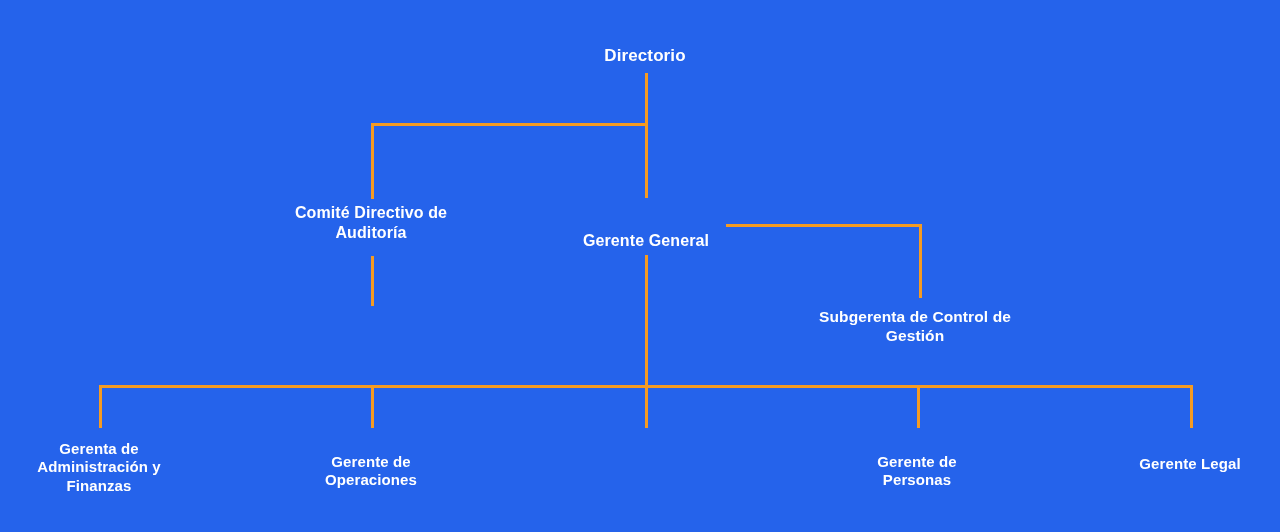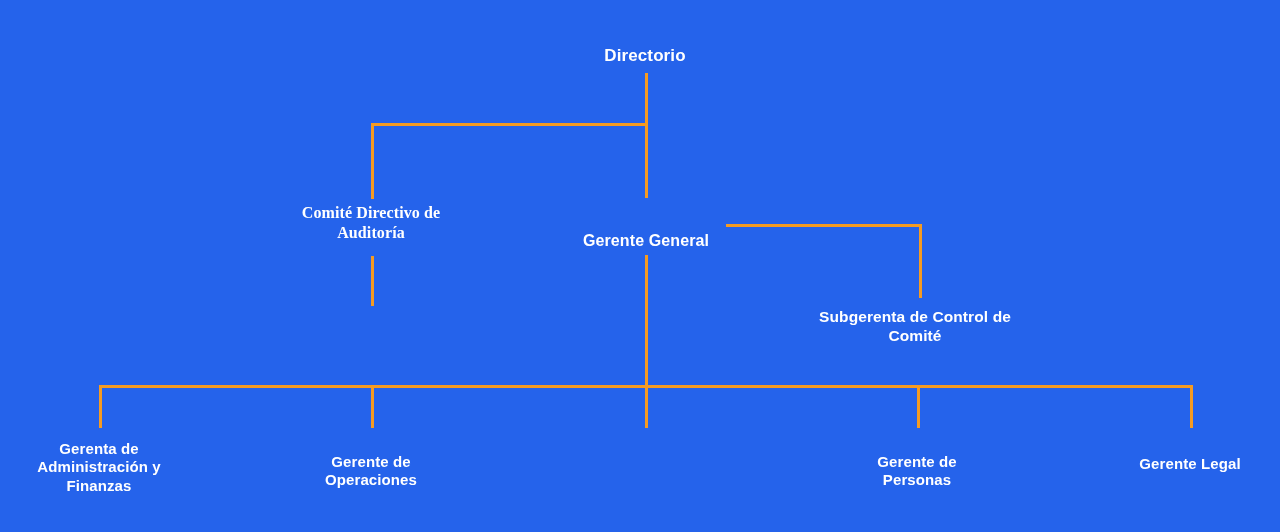--- a/index.html
+++ b/index.html
@@ -61,28 +61,28 @@
 
   <div class="connector h" style="left:99px; top:385px; width:1094px;"></div>
 
   <div class="connector v" style="left:99px; top:385px; height:43px;"></div>
   <div class="connector v" style="left:371px; top:385px; height:43px;"></div>
   <div class="connector v" style="left:917px; top:385px; height:43px;"></div>
   <div class="connector v" style="left:1190px; top:385px; height:43px;"></div>
 
   <div class="node lvl0" style="left:545px; top:46px; width:200px;">Directorio</div>
 
-  <div class="node lvl1" style="left:271px; top:203px; width:200px;font-family:Liberation Serif, serif;">Comité Directivo de
+  <div class="node lvl1" style="left:271px; top:203px; width:200px;">Comité Directivo de
 Auditoría</div>
 
   <div class="node lvl1" style="left:546px; top:231px; width:200px;">Gerente General</div>
 
 
   <div class="node lvl2" style="left:795px; top:308px; width:240px;">Subgerenta de Control de
-Comité</div>
+Gestión</div>
 
   <div class="node lvl3" style="left:-5px; top:440px; width:208px;">Gerenta de
 Administración y
 Finanzas</div>
 
   <div class="node lvl3" style="left:271px; top:453px; width:200px;">Gerente de
 Operaciones</div>
 
 
   <div class="node lvl3" style="left:817px; top:453px; width:200px;">Gerente de

